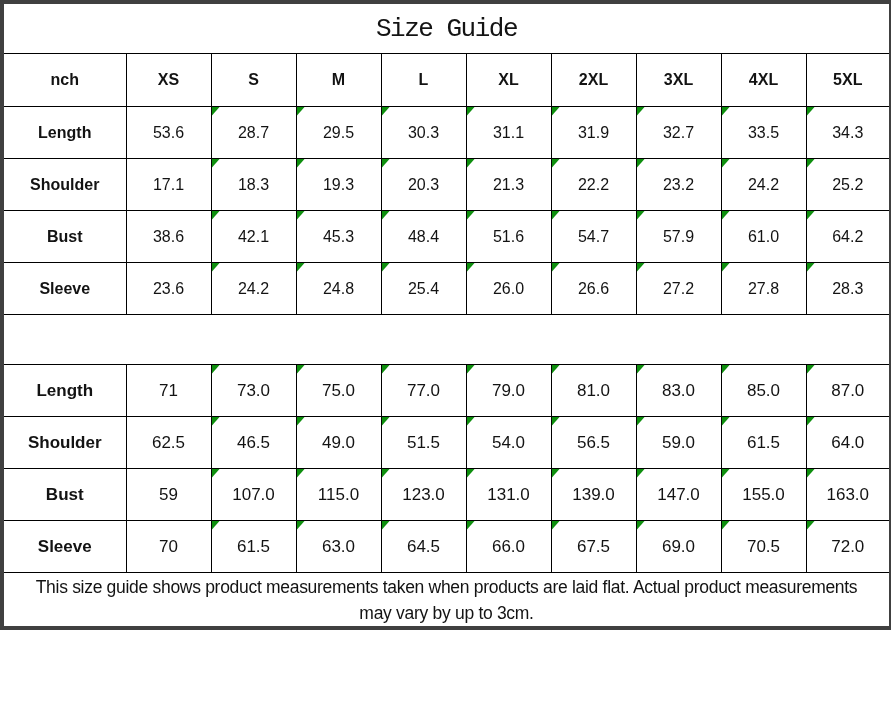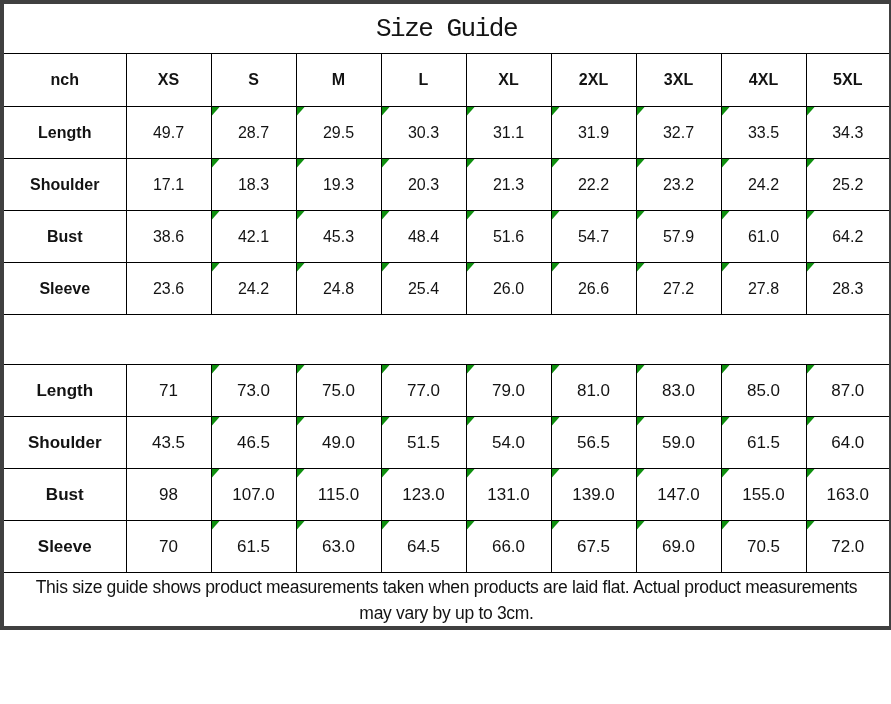--- a/index.html
+++ b/index.html
@@ -85,21 +85,21 @@
         <td class="size-header">M</td>
         <td class="size-header">L</td>
         <td class="size-header">XL</td>
         <td class="size-header">2XL</td>
         <td class="size-header">3XL</td>
         <td class="size-header">4XL</td>
         <td class="size-header">5XL</td>
       </tr>
       <tr class="data-row">
         <td class="row-label">Length</td>
-        <td class="value-cell">49.7</td>
+        <td class="value-cell">53.6</td>
         <td class="value-cell">28.7<span class="tri"></span></td>
         <td class="value-cell">29.5<span class="tri"></span></td>
         <td class="value-cell">30.3<span class="tri"></span></td>
         <td class="value-cell">31.1<span class="tri"></span></td>
         <td class="value-cell">31.9<span class="tri"></span></td>
         <td class="value-cell">32.7<span class="tri"></span></td>
         <td class="value-cell">33.5<span class="tri"></span></td>
         <td class="value-cell">34.3<span class="tri"></span></td>
       </tr>
       <tr class="data-row">
@@ -152,33 +152,33 @@
         <td class="value-cell">75.0<span class="tri"></span></td>
         <td class="value-cell">77.0<span class="tri"></span></td>
         <td class="value-cell">79.0<span class="tri"></span></td>
         <td class="value-cell">81.0<span class="tri"></span></td>
         <td class="value-cell">83.0<span class="tri"></span></td>
         <td class="value-cell">85.0<span class="tri"></span></td>
         <td class="value-cell">87.0<span class="tri"></span></td>
       </tr>
       <tr class="data-row">
         <td class="row-label">Shoulder</td>
-        <td class="value-cell">43.5</td>
+        <td class="value-cell">62.5</td>
         <td class="value-cell">46.5<span class="tri"></span></td>
         <td class="value-cell">49.0<span class="tri"></span></td>
         <td class="value-cell">51.5<span class="tri"></span></td>
         <td class="value-cell">54.0<span class="tri"></span></td>
         <td class="value-cell">56.5<span class="tri"></span></td>
         <td class="value-cell">59.0<span class="tri"></span></td>
         <td class="value-cell">61.5<span class="tri"></span></td>
         <td class="value-cell">64.0<span class="tri"></span></td>
       </tr>
       <tr class="data-row">
         <td class="row-label">Bust</td>
-        <td class="value-cell">98</td>
+        <td class="value-cell">59</td>
         <td class="value-cell">107.0<span class="tri"></span></td>
         <td class="value-cell">115.0<span class="tri"></span></td>
         <td class="value-cell">123.0<span class="tri"></span></td>
         <td class="value-cell">131.0<span class="tri"></span></td>
         <td class="value-cell">139.0<span class="tri"></span></td>
         <td class="value-cell">147.0<span class="tri"></span></td>
         <td class="value-cell">155.0<span class="tri"></span></td>
         <td class="value-cell">163.0<span class="tri"></span></td>
       </tr>
       <tr class="data-row">

